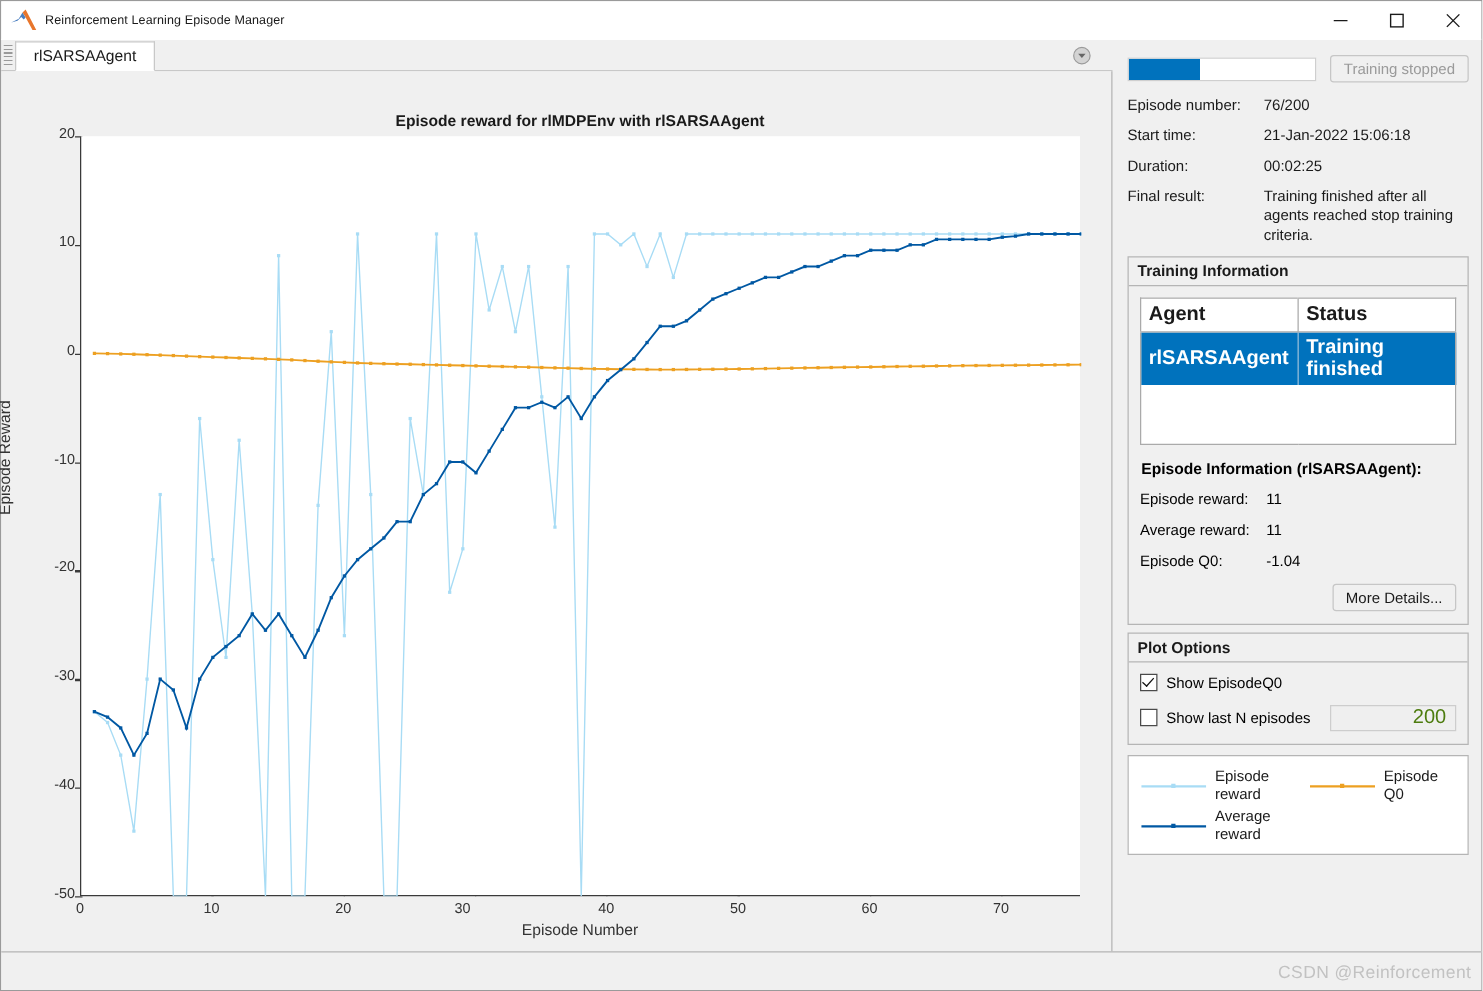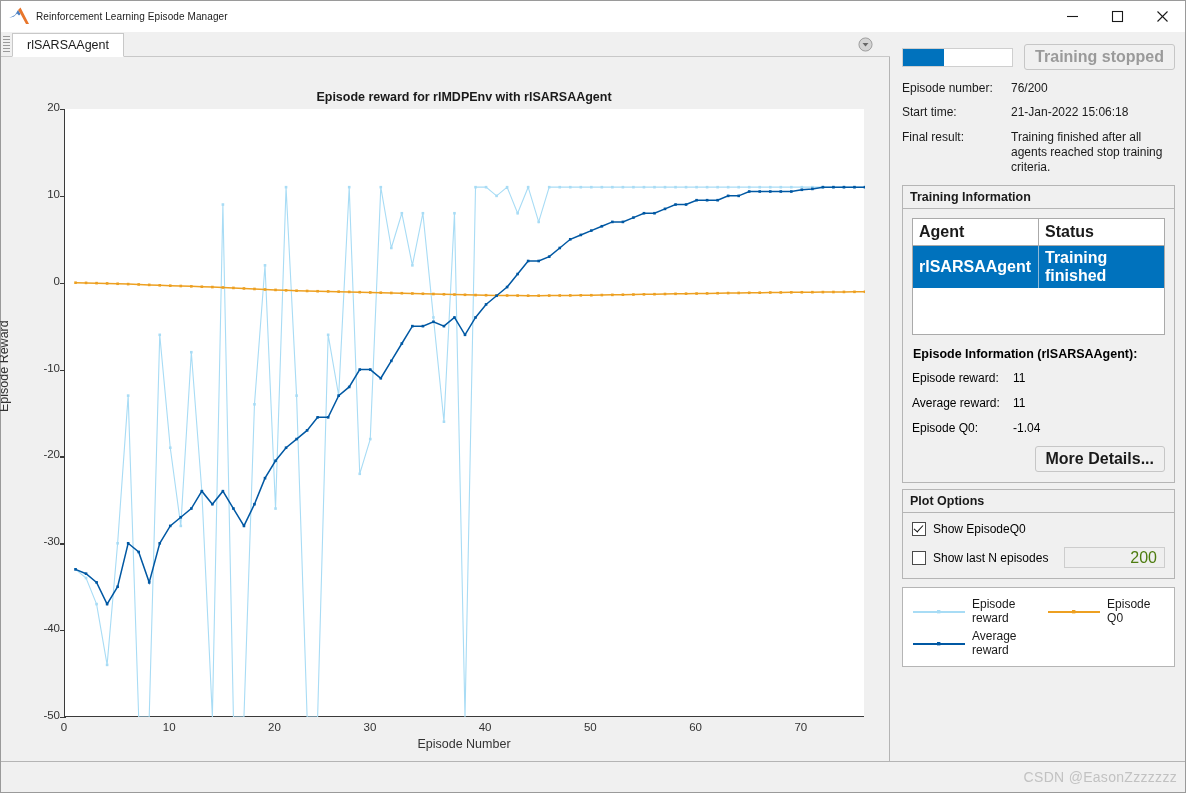--- a/index.html
+++ b/index.html
@@ -125,23 +125,22 @@
     margin: 12px 10px 0 11px; gap: 11px;
   }
   .progbar {
     flex: 1; height: 19px;
     background: #ffffff; border: 1px solid #cfcfcf;
     position: relative; overflow: hidden;
   }
   .progbar-fill { position: absolute; left: 0; top: 0; bottom: 0; background: #0072bd; }
   .btn {
     background: #f0f0f0; border: 1px solid #c6c6c6; border-radius: 3px;
-    font-size: 16px; color: #1a1a1a; padding: 3px 10px;
+    font-size: 12px; color: #1a1a1a; padding: 3px 10px;
     font-family: "Liberation Sans", sans-serif;
-    font-weight: bold;
   }
   .btn.disabled { color: #9a9a9a; }
 
   .info-grid {
     margin: 11px 10px 0 11px;
     font-size: 12px; color: #1a1a1a;
   }
   .info-row { display: flex; margin-bottom: 9px; line-height: 1.28; }
   .info-key { width: 109px; flex: none; }
   .info-val { flex: 1; }
@@ -549,20 +548,24 @@
     <div class="info-grid" id="infogrid">
         <div class="info-row">
           <div class="info-key">Episode number:</div>
           <div class="info-val">76/200</div>
         </div>
         <div class="info-row">
           <div class="info-key">Start time:</div>
           <div class="info-val">21-Jan-2022 15:06:18</div>
         </div>
         <div class="info-row">
+          <div class="info-key">Duration:</div>
+          <div class="info-val">00:02:25</div>
+        </div>
+        <div class="info-row">
           <div class="info-key">Final result:</div>
           <div class="info-val">Training finished after all agents reached stop training criteria.</div>
         </div>
       </div>
 
     <div class="group">
       <div class="group-title">Training Information</div>
       <div class="group-body">
         <table class="tinfo">
           <thead>
@@ -639,15 +642,15 @@
                 <line x1="0" y1="5" x2="52" y2="5" stroke="#0058a3" stroke-width="1.8"></line>
                 <rect x="24" y="3" width="3.4" height="3.4" fill="#0058a3"></rect>
               </svg></span>
             <span>Average reward</span>
           </div>
         </div>
     </div>
   </div>
 
   <div class="statusbar">
-    <span class="watermark">CSDN @EasonZzzzzzz</span>
+    <span class="watermark">CSDN @Reinforcement</span>
   </div>
 </div>
 
 </body></html>

